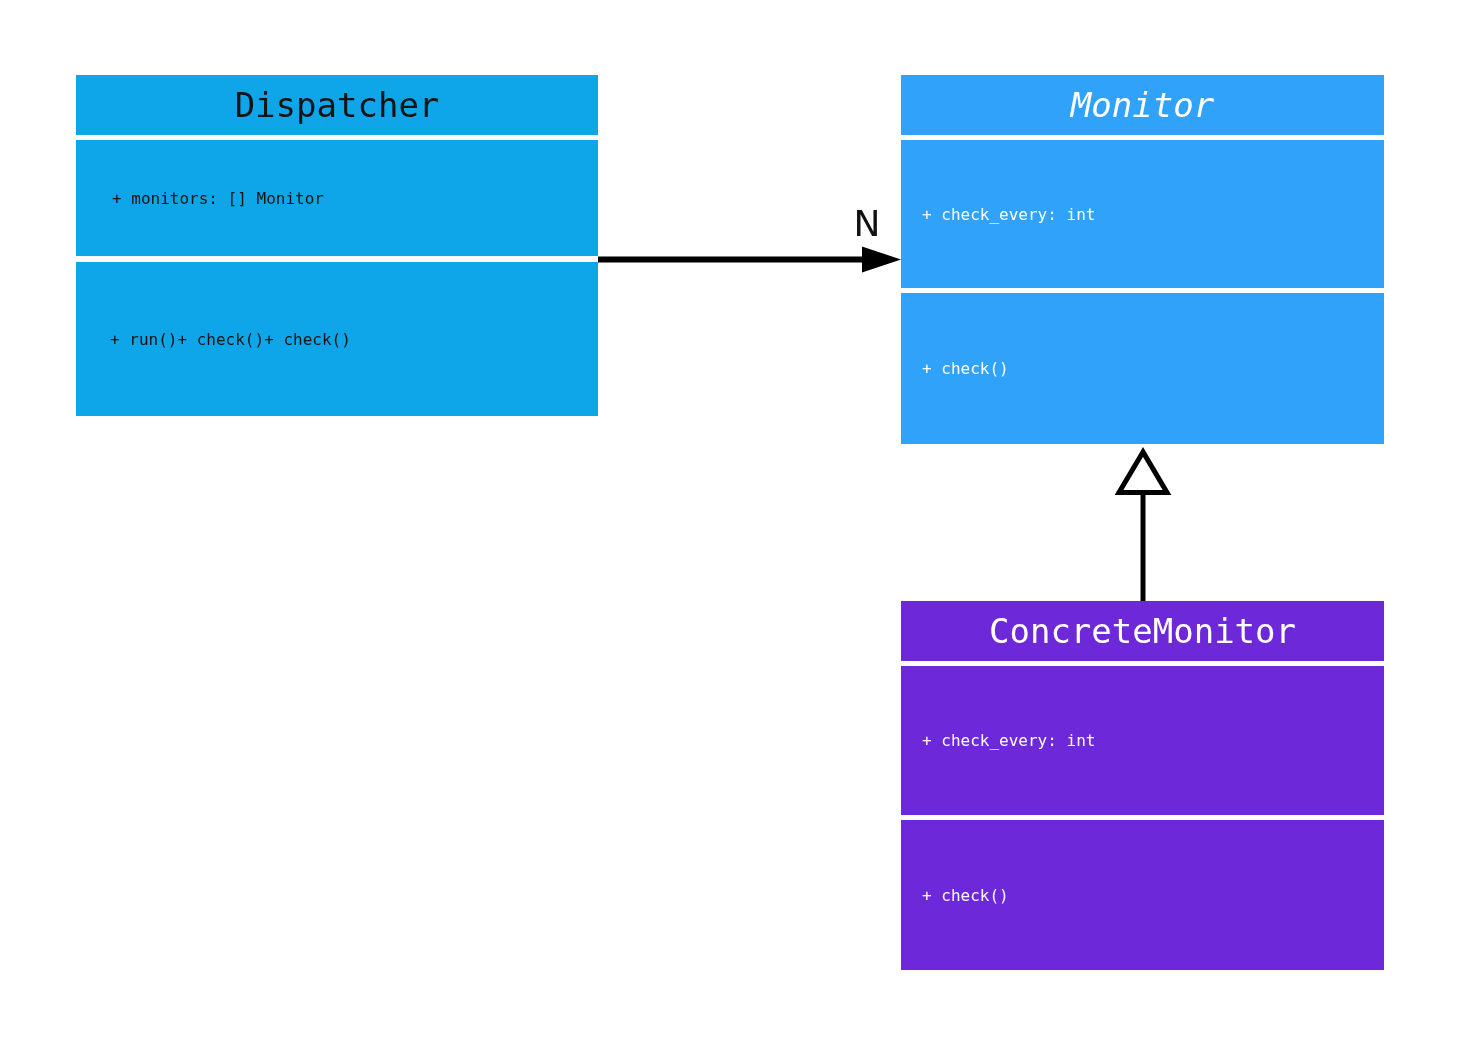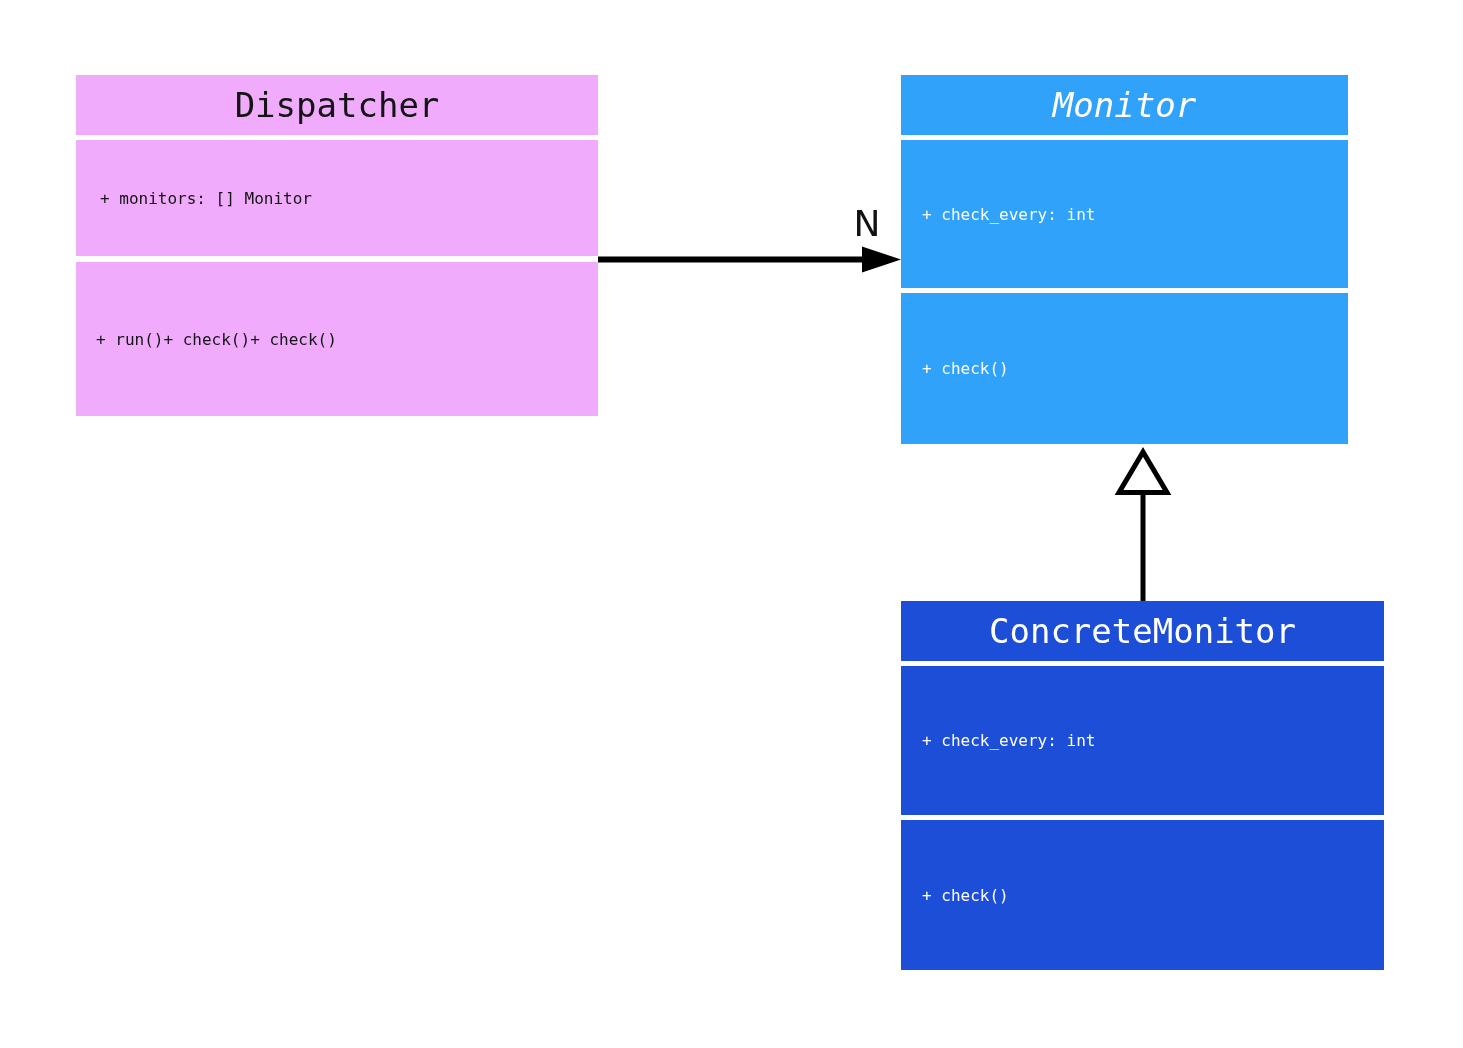--- a/index.html
+++ b/index.html
@@ -12,38 +12,38 @@
 
   .class-box { position: absolute; display: flex; flex-direction: column; }
   .class-box .section { width: 100%; display: flex; align-items: center; }
   .class-box .title {
     justify-content: center; font-size: 34px; letter-spacing: 0;
   }
   .gap { width: 100%; flex: none; background: #ffffff; }
 
   
   #box-dispatcher { left: 76px; top: 75px; width: 522px; height: 369px; color: #141414; }
-  #box-dispatcher .section { background: #f0abfc; }
+  #box-dispatcher .section { background: #0ea5e9; }
   #box-dispatcher .title   { height: 60px; }
-  #box-dispatcher .attrs   { height: 116px; padding-left: 24px; }
-  #box-dispatcher .methods { height: 154px; padding-left: 20px; }
+  #box-dispatcher .attrs   { height: 116px; padding-left: 36px; }
+  #box-dispatcher .methods { height: 154px; padding-left: 34px; }
   #box-dispatcher .gap-1 { height: 5px; }
   #box-dispatcher .gap-2 { height: 6px; }
 
   
-  #box-monitor { left: 901px; top: 75px; width: 447px; height: 369px; color: #ffffff; }
+  #box-monitor { left: 901px; top: 75px; width: 483px; height: 369px; color: #ffffff; }
   #box-monitor .section { background: #30A2FA; }
   #box-monitor .title   { height: 60px; font-style: italic; }
   #box-monitor .attrs   { height: 148px; padding-left: 21px; }
   #box-monitor .methods { height: 151px; padding-left: 21px; }
   #box-monitor .gap-1, #box-monitor .gap-2 { height: 5px; }
 
   
   #box-concrete { left: 901px; top: 601px; width: 483px; height: 369px; color: #ffffff; }
-  #box-concrete .section { background: #1d4ed8; }
+  #box-concrete .section { background: #6d28d9; }
   #box-concrete .title   { height: 60px; }
   #box-concrete .attrs   { height: 149px; padding-left: 21px; }
   #box-concrete .methods { height: 150px; padding-left: 21px; }
   #box-concrete .gap-1, #box-concrete .gap-2 { height: 5px; }
 
   svg.connectors { position: absolute; left: 0; top: 0; pointer-events: none; }
 
   .edge-label {
     position: absolute; left: 842px; top: 203px; width: 50px; height: 42px;
     font-family: "DejaVu Sans", "Liberation Sans", sans-serif;

